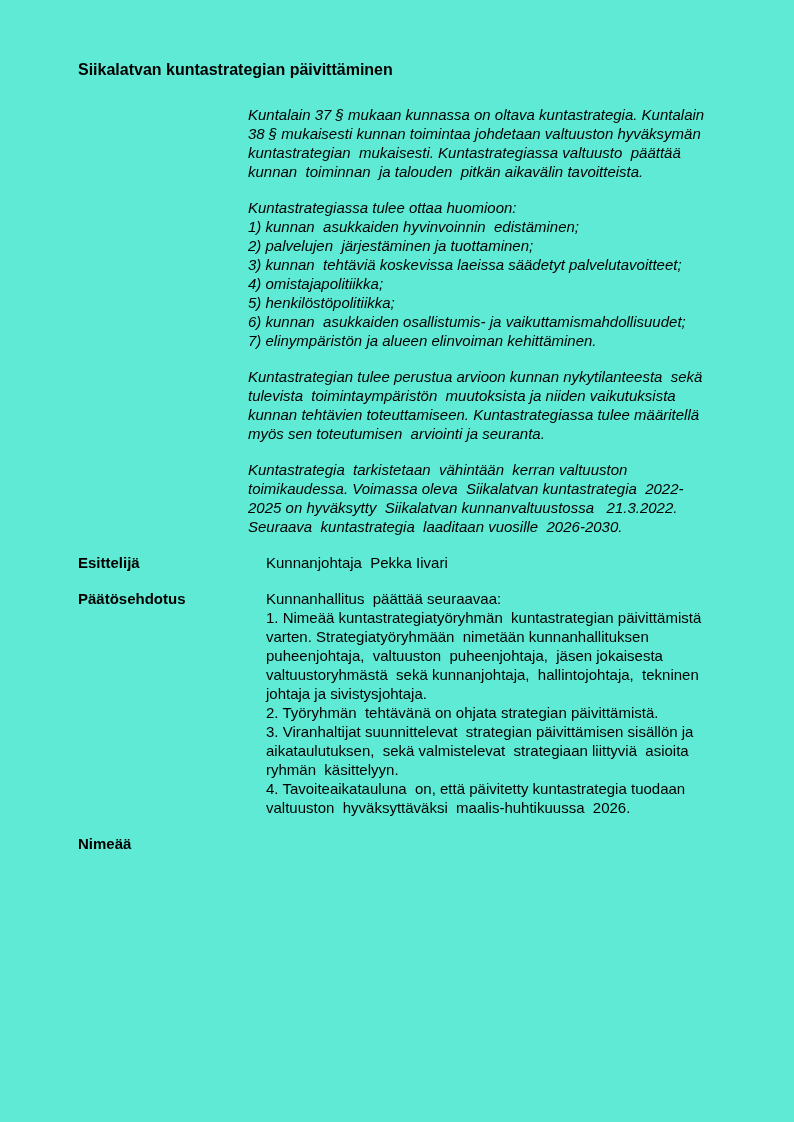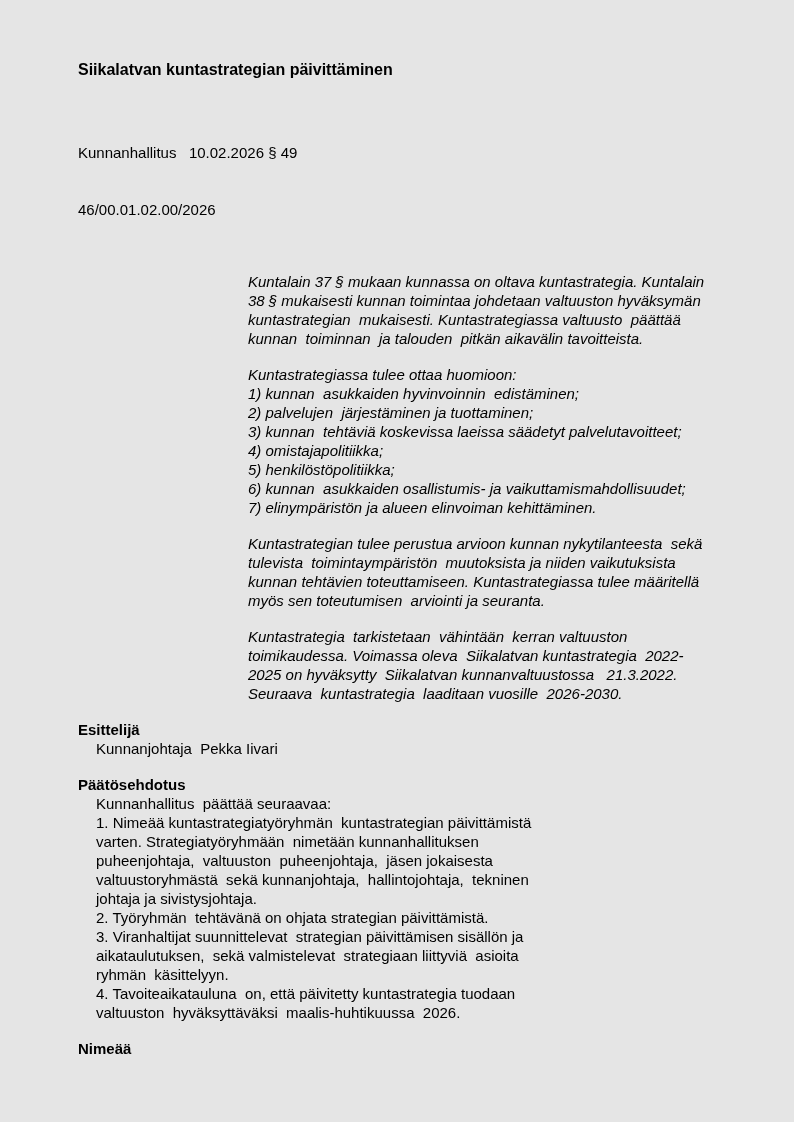--- a/index.html
+++ b/index.html
@@ -6,21 +6,21 @@
     margin: 0;
     padding: 0;
     background: #ffffff;
   }
   .page {
     position: relative;
     width: 794px;
     height: 1122px;
     box-sizing: border-box;
     padding: 60px 26px 0 78px;
-    background: #e5e5e5;
+    background: #5eead4;
     color: #000000;
     font-family: "Liberation Sans", "DejaVu Sans", sans-serif;
     font-size: 15px;
     line-height: 19px;
     overflow: hidden;
   }
   .title {
     font-size: 16px;
     font-weight: bold;
     line-height: 19px;
@@ -32,44 +32,39 @@
   }
   .block {
     margin: 0 0 17px 170px;
     width: 520px;
     white-space: pre-wrap;
     font-style: italic;
   }
   .row {
     display: flex;
     margin: 0 0 17px 0;
-    flex-direction: column;
   }
   .row .label {
     flex: none;
     width: 170px;
     font-weight: bold;
   }
   .row .content {
     width: 520px;
     white-space: pre-wrap;
     margin-left: 18px;
   }
 </style>
 </head>
 <body>
 
 <div class="page">
 
   <h1 class="title">Siikalatvan kuntastrategian päivittäminen</h1>
 
-  <div class="header">
-    <div>Kunnanhallitus   10.02.2026 § 49</div>
-    <div>46/00.01.02.00/2026</div>
-  </div>
 
   <div class="block">Kuntalain 37 § mukaan kunnassa on oltava kuntastrategia. Kuntalain
 38 § mukaisesti kunnan toimintaa johdetaan valtuuston hyväksymän
 kuntastrategian  mukaisesti. Kuntastrategiassa valtuusto  päättää
 kunnan  toiminnan  ja talouden  pitkän aikavälin tavoitteista.</div>
 
   <div class="block">Kuntastrategiassa tulee ottaa huomioon:
 1) kunnan  asukkaiden hyvinvoinnin  edistäminen;
 2) palvelujen  järjestäminen ja tuottaminen;
 3) kunnan  tehtäviä koskevissa laeissa säädetyt palvelutavoitteet;

